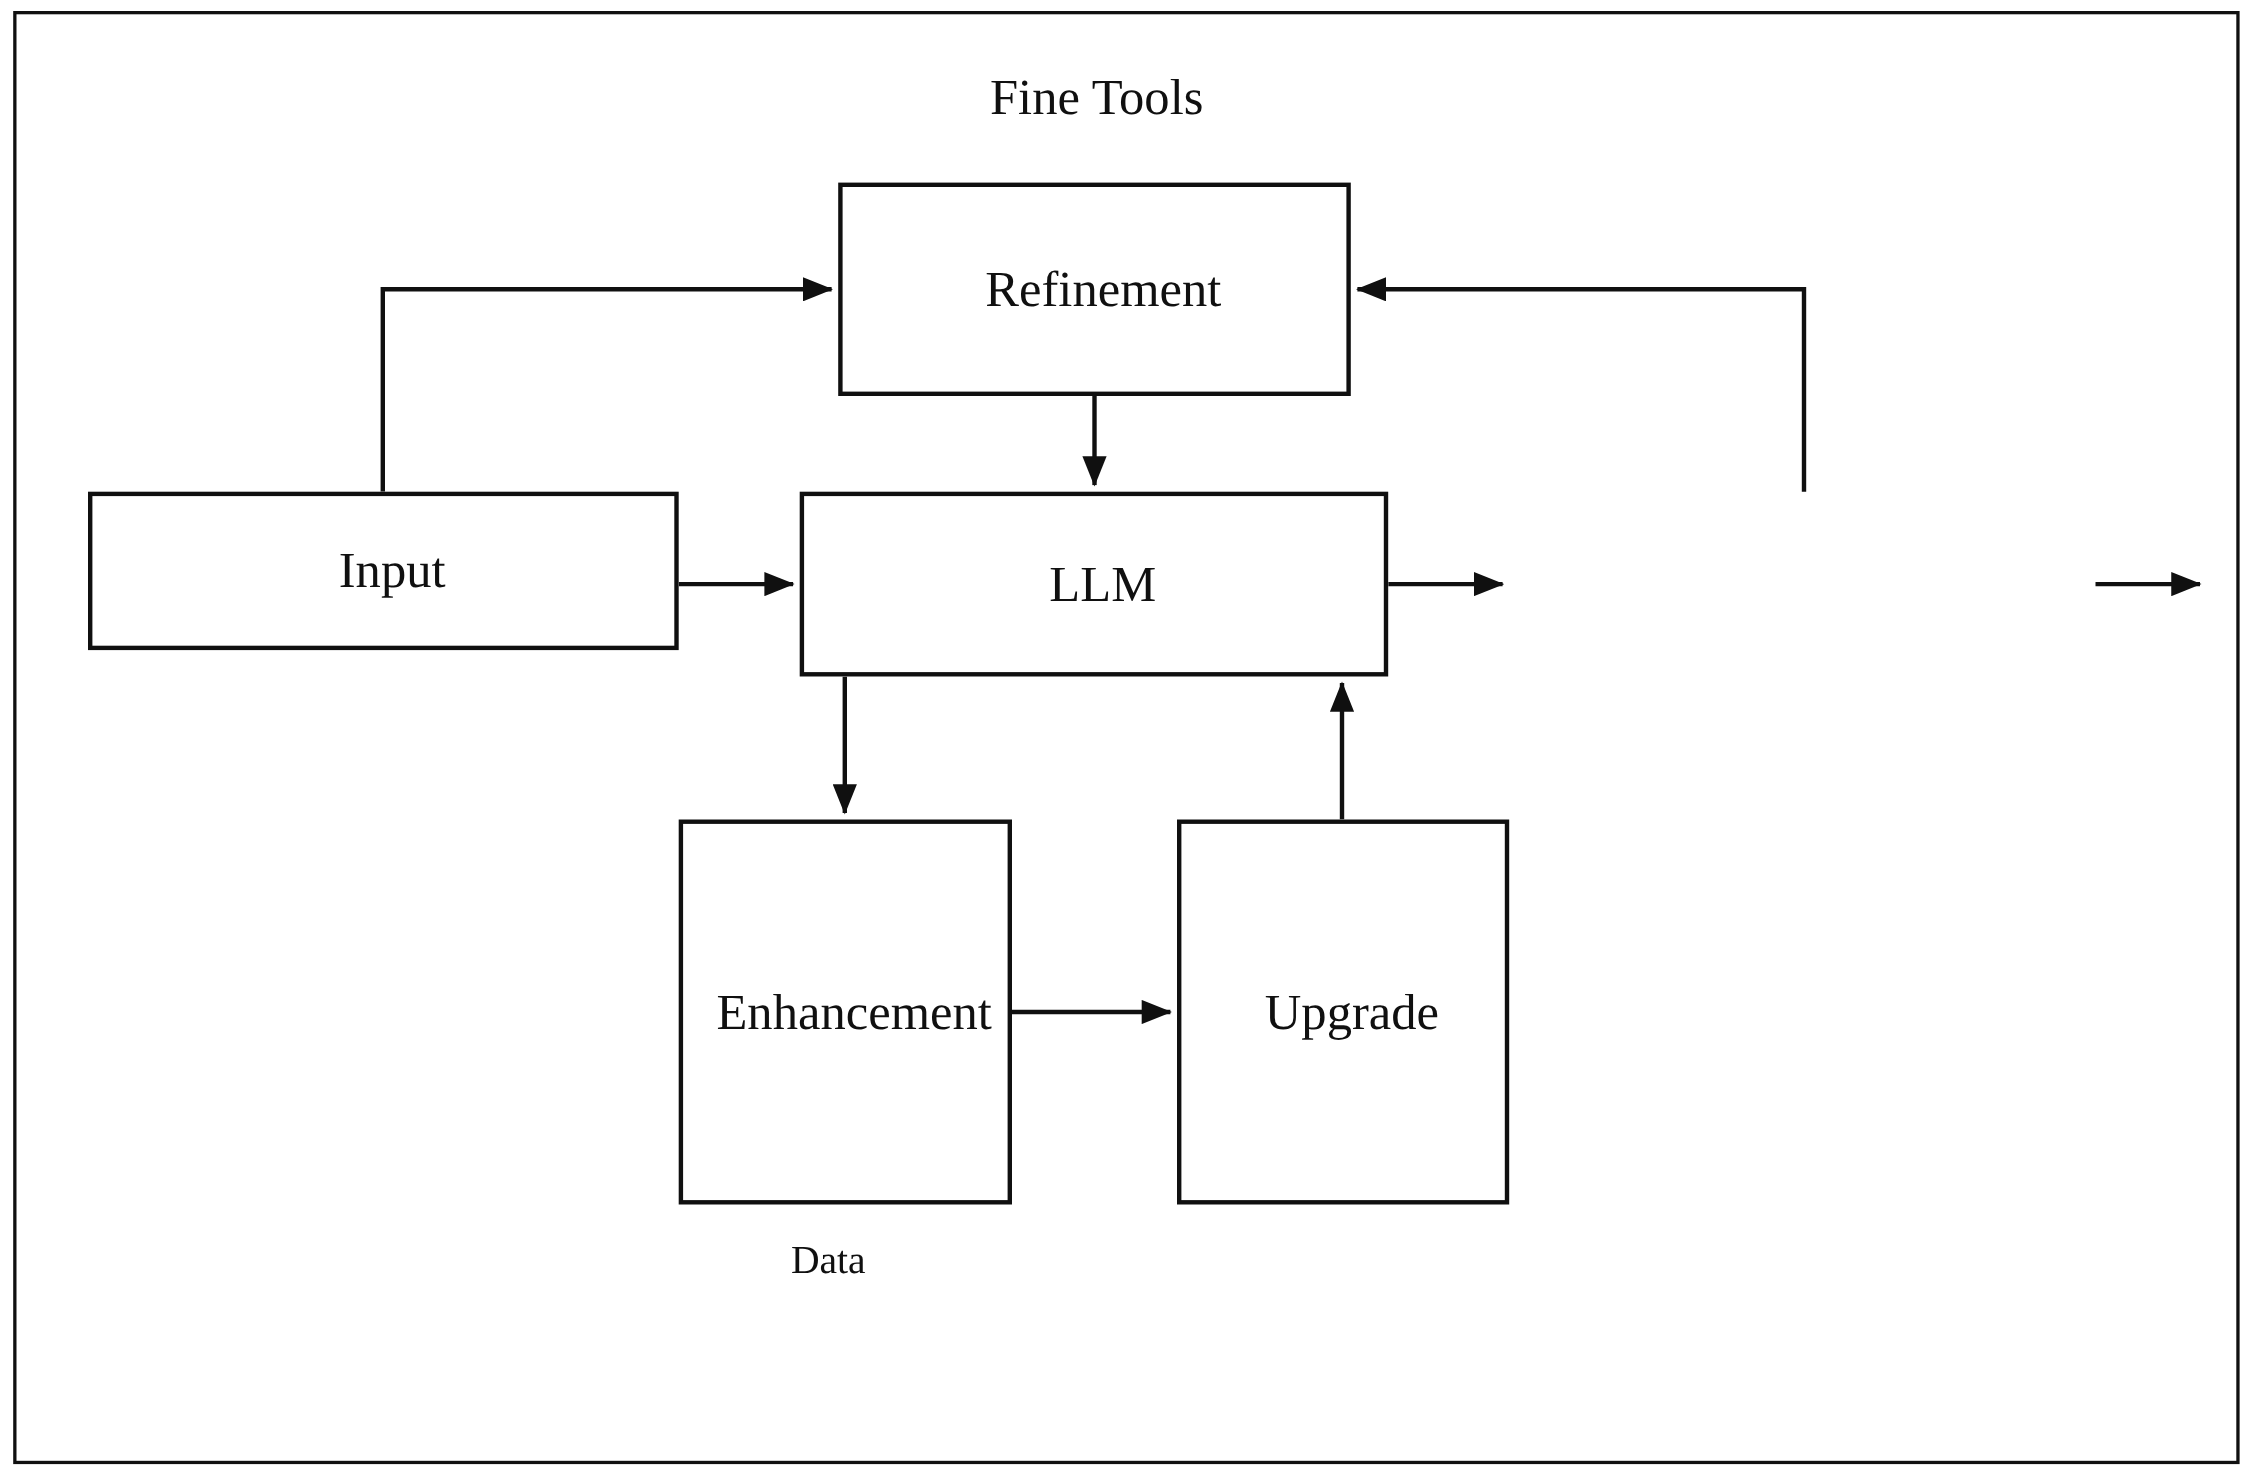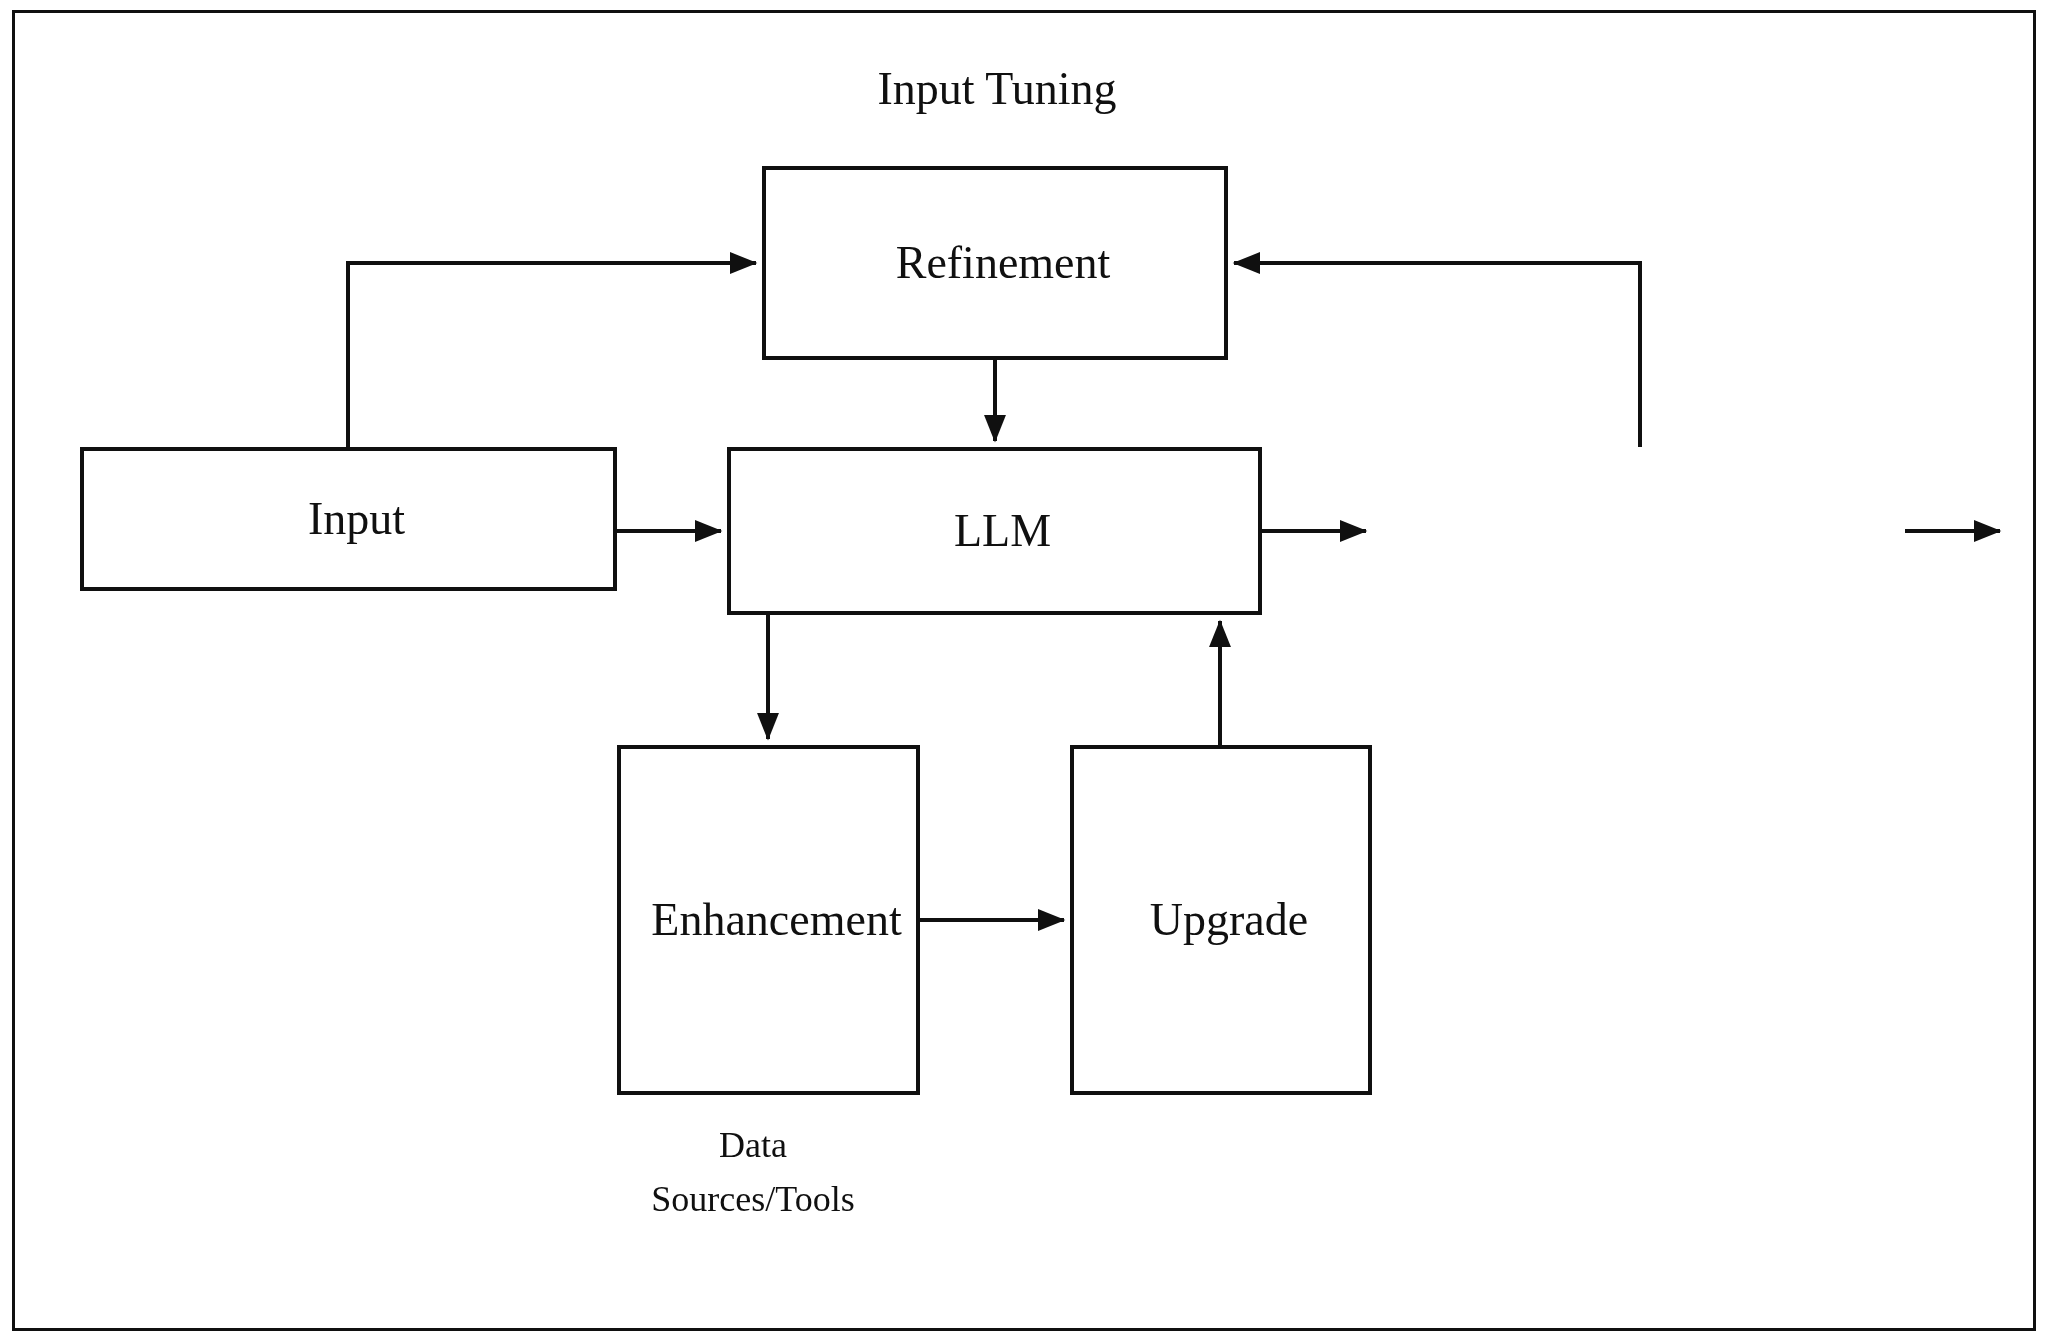--- a/index.html
+++ b/index.html
@@ -92,21 +92,21 @@
     <path d="M1640 447 L1640 263 L1234 263" marker-end="url(#arrowhead)"></path>
     <path d="M995 360 L995 441" marker-end="url(#arrowhead)"></path>
     <path d="M617 531 L721 531" marker-end="url(#arrowhead)"></path>
     <path d="M1262 531 L1366 531" marker-end="url(#arrowhead)"></path>
     <path d="M1905 531 L2000 531" marker-end="url(#arrowhead)"></path>
     <path d="M768 615 L768 739" marker-end="url(#arrowhead)"></path>
     <path d="M920 920 L1064 920" marker-end="url(#arrowhead)"></path>
     <path d="M1220 745 L1220 621" marker-end="url(#arrowhead)"></path>
   </svg>
 
-  <div class="title">Input Tuning</div>
+  <div class="title">Fine Tools</div>
 
   <div class="node node-refinement">
     <span>Refinement</span>
   </div>
 
   <div class="node node-input">
     <span>Input</span>
   </div>
 
   <div class="node node-llm">
@@ -117,16 +117,15 @@
   <div class="node node-upgrade">
     <span>Upgrade</span>
   </div>
 
   <div class="node node-enhancement">
     <span>Enhancement</span>
   </div>
 
   <div class="caption">
     <div>Data</div>
-    <div>Sources/Tools</div>
   </div>
 
 </div>
 
 </body></html>

